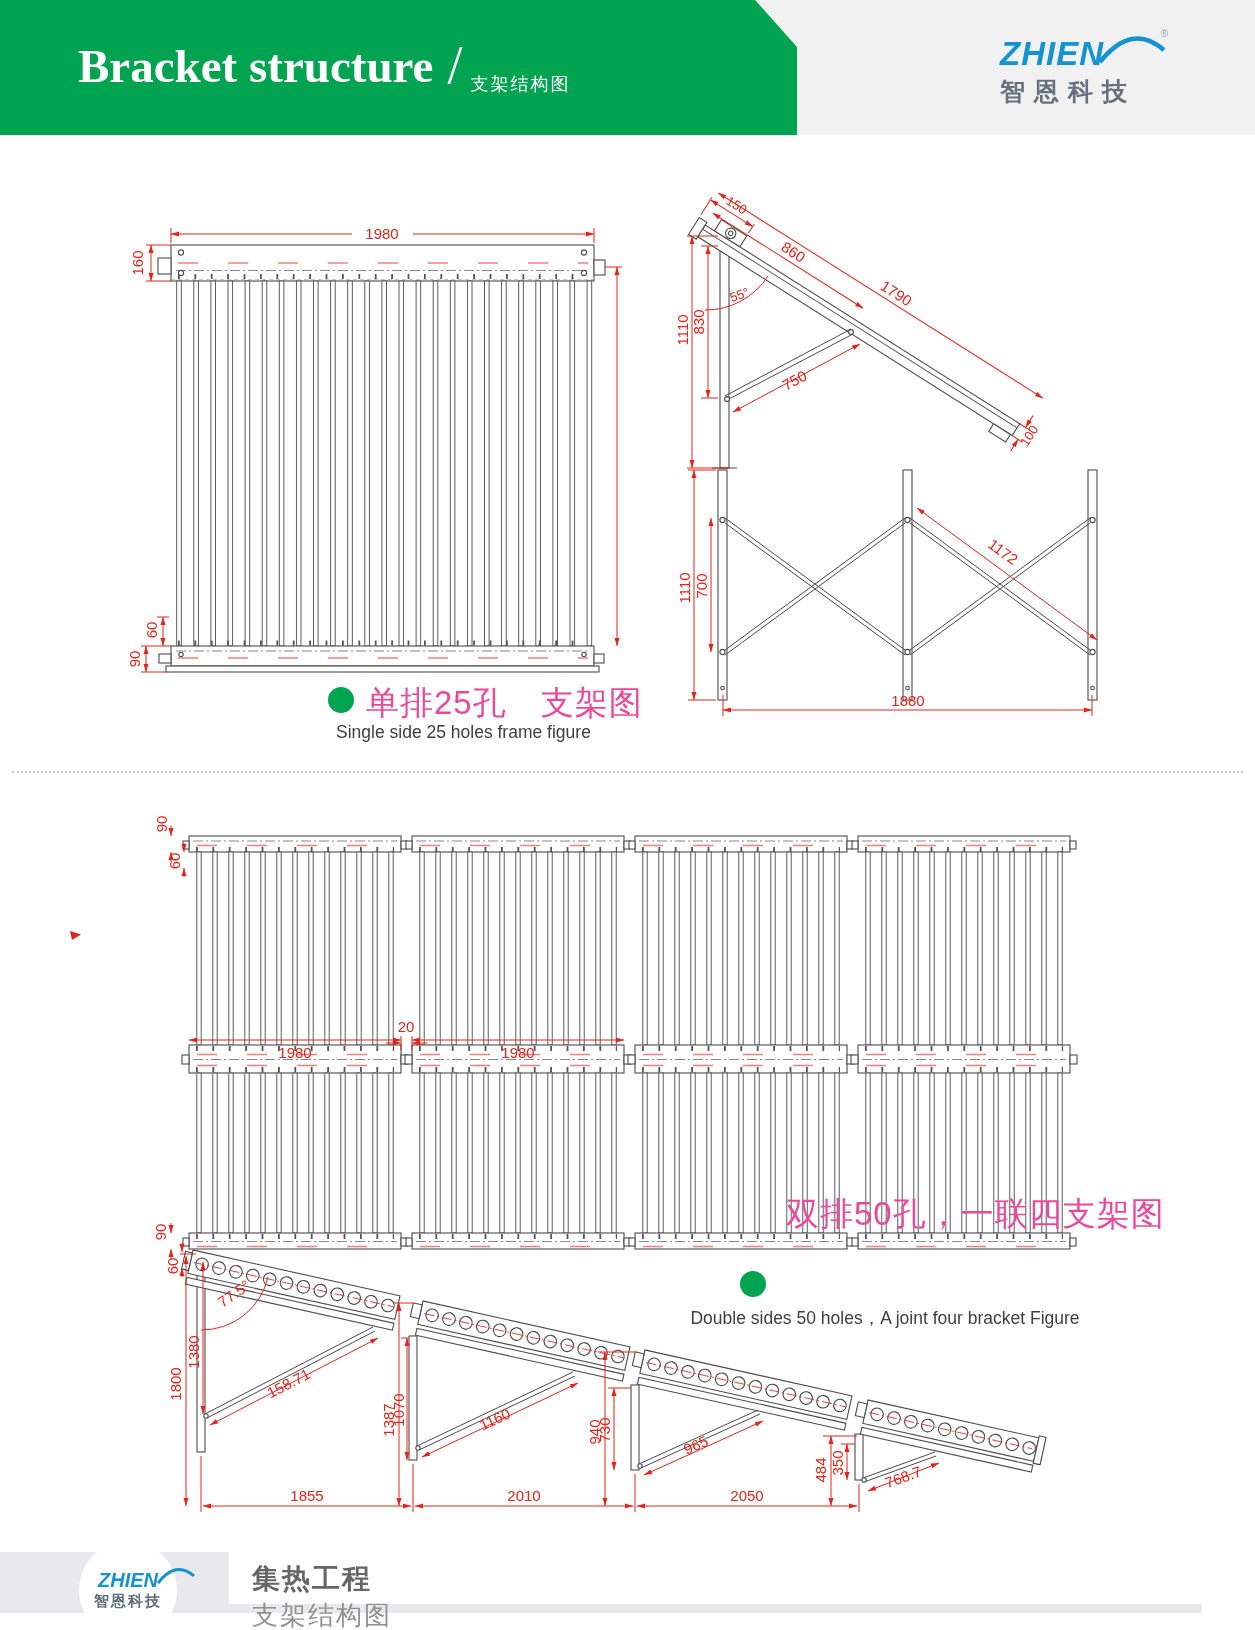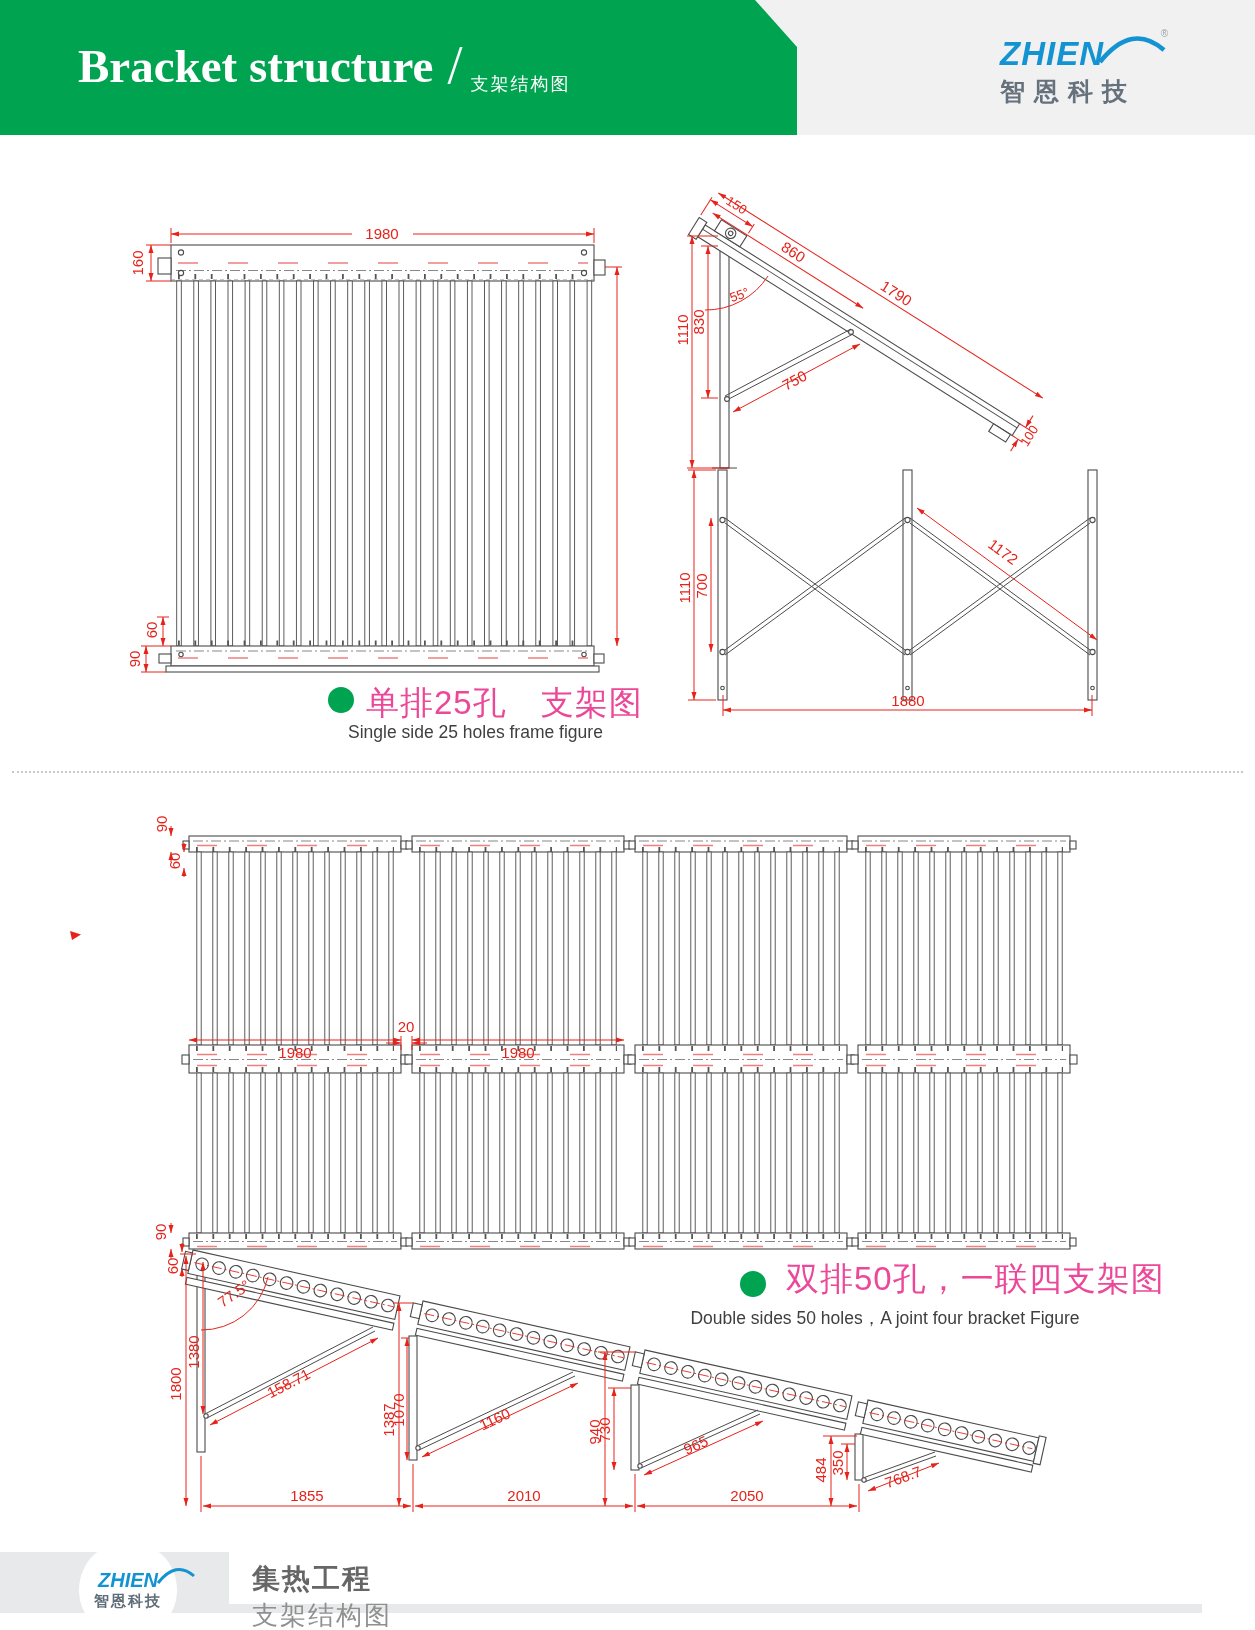--- a/index.html
+++ b/index.html
@@ -605,26 +605,26 @@
       <svg class="logo-swoosh" width="72" height="46">
         <path d="M4,38 Q36,-2 68,26" stroke="#1493d3" stroke-width="4.5" fill="none"></path>
       </svg>
       <span class="logo-reg">®</span>
     </div>
     <div class="logo-cn">智恩科技</div>
   </div>
 
   <div class="bullet" style="left:328px;top:687px;z-index:2"></div>
   <div class="cn-label" style="left:366px;top:681px;z-index:2">单排25孔　支架图</div>
-  <div class="en-label" style="left:348px;top:722px;width:250px;z-index:2">Single side 25 holes frame figure</div>
+  <div class="en-label" style="left:336px;top:722px;width:250px;z-index:2">Single side 25 holes frame figure</div>
 
   <div class="sep"></div>
 
   <div class="bullet" style="left:740px;top:1271px;z-index:2"></div>
-  <div class="cn-label" style="left:786px;top:1257px;z-index:2">双排50孔，一联四支架图</div>
+  <div class="cn-label" style="left:786px;top:1192px;z-index:2">双排50孔，一联四支架图</div>
   <div class="en-label" style="left:660px;top:1306px;width:450px;z-index:2">Double sides 50 holes，A joint four bracket Figure</div>
 
   <div class="f-block"></div>
   <div class="f-strip"></div>
   <div class="f-circle">
     <div class="f-zhien">
       <span>ZHIEN</span>
       <svg class="logo-swoosh" width="40" height="26">
         <path d="M2,21 Q20,-2 38,14" stroke="#1493d3" stroke-width="3" fill="none"></path>
       </svg>

